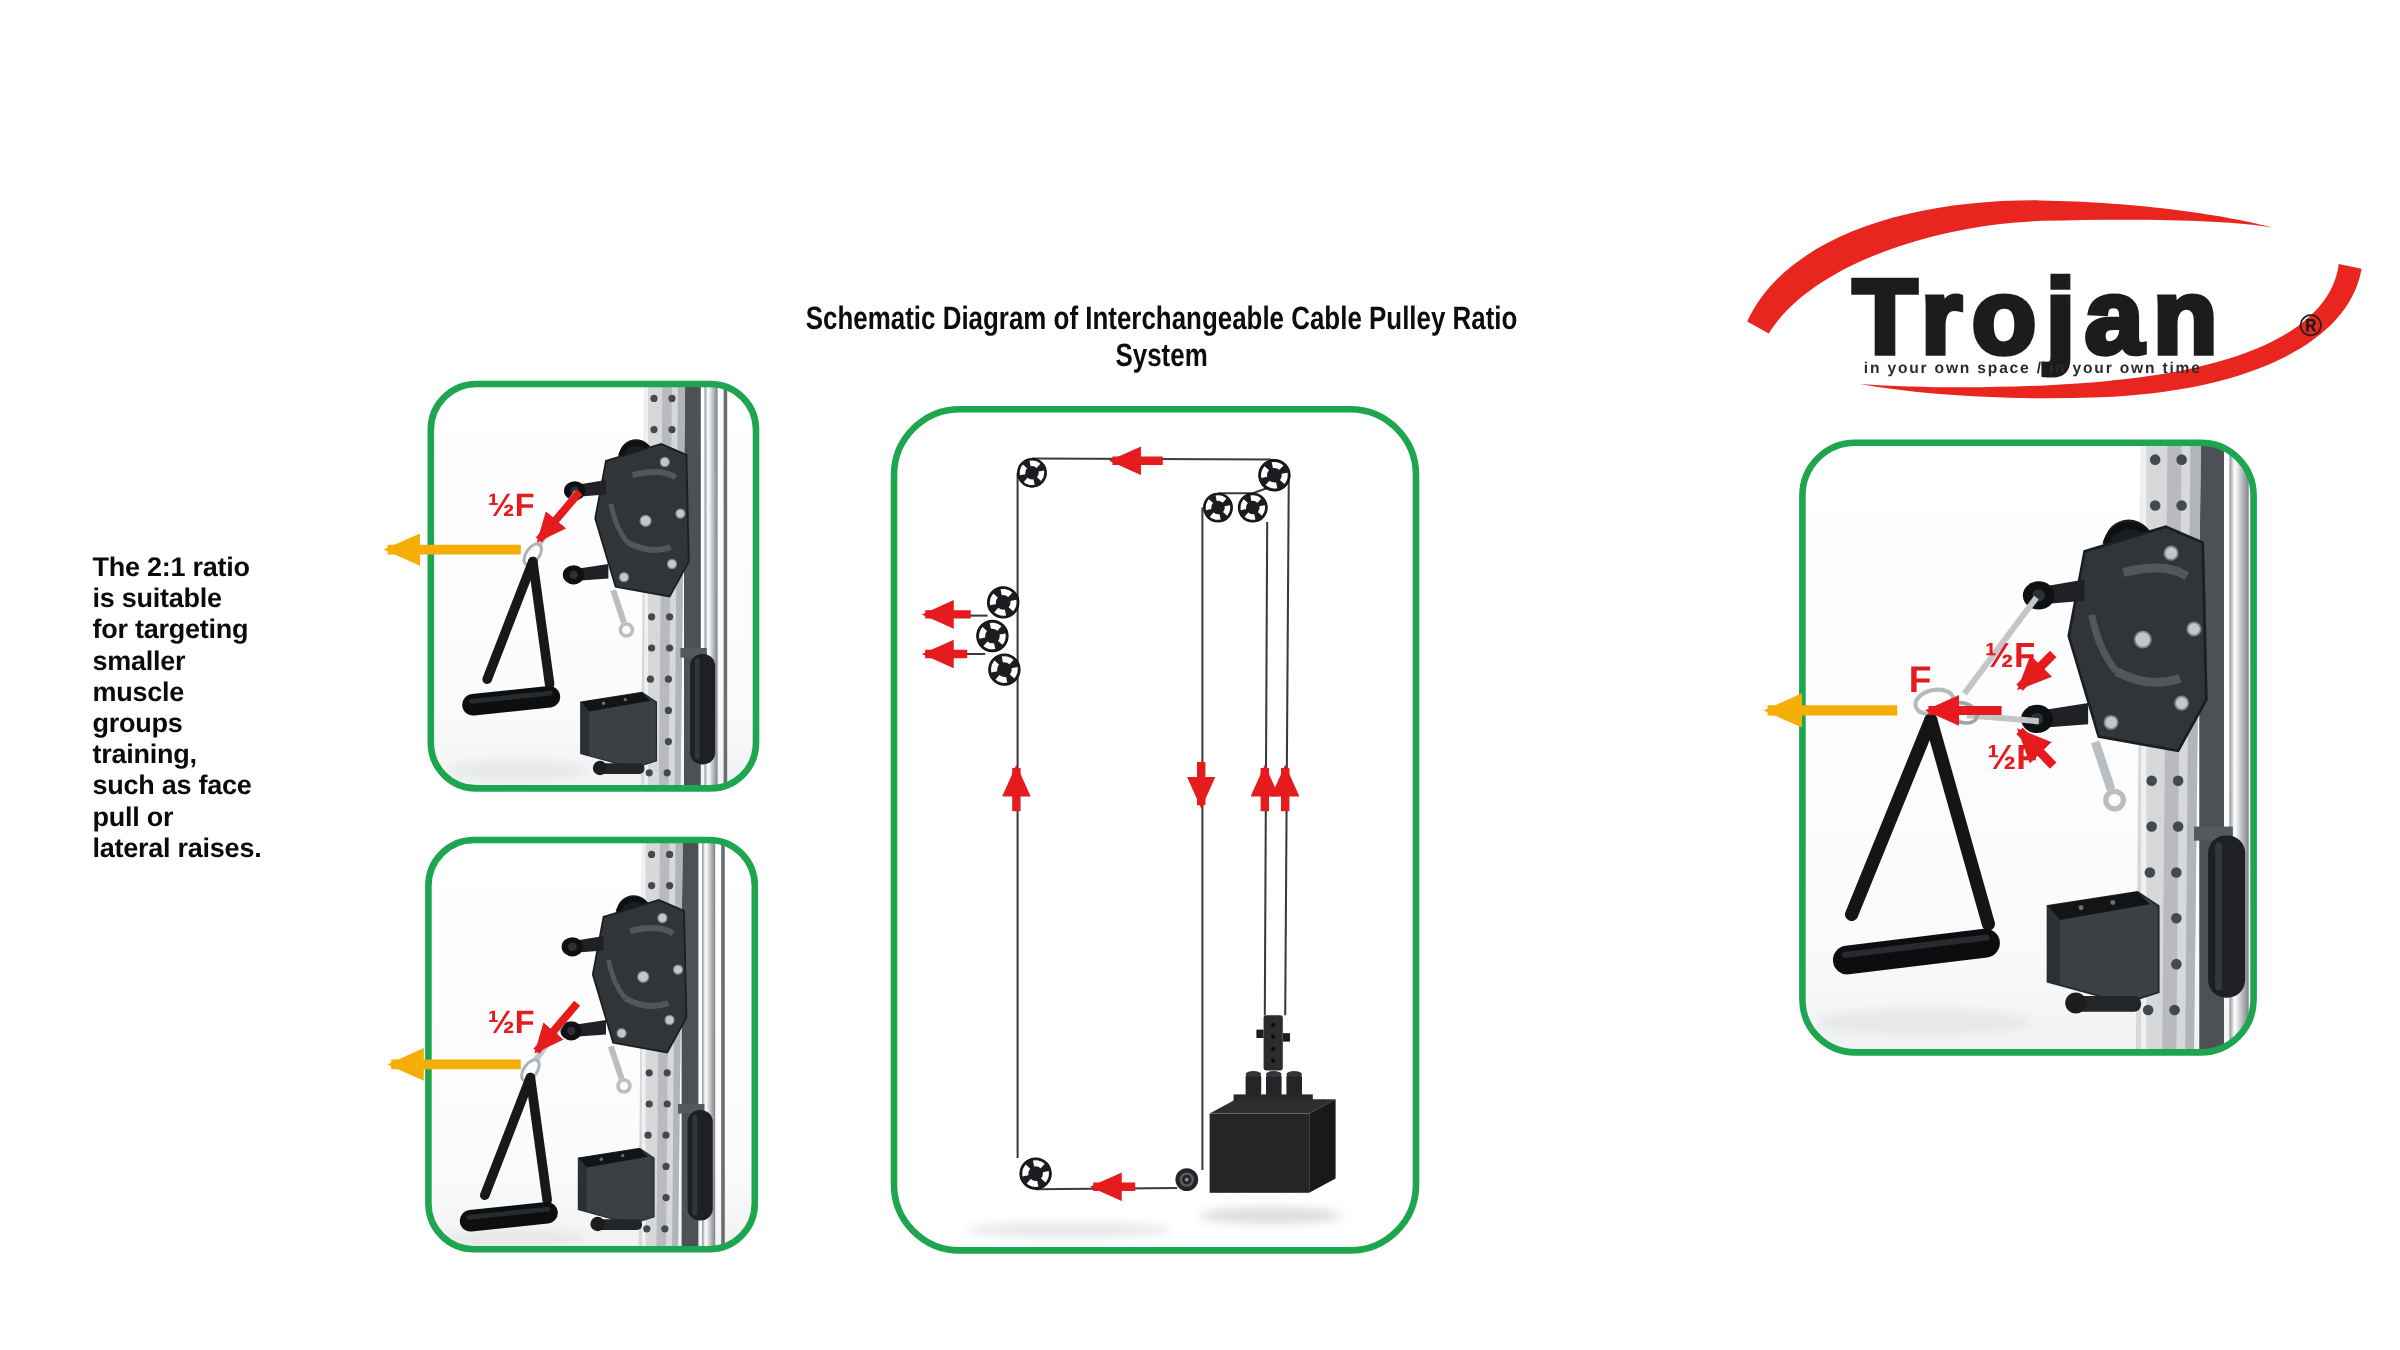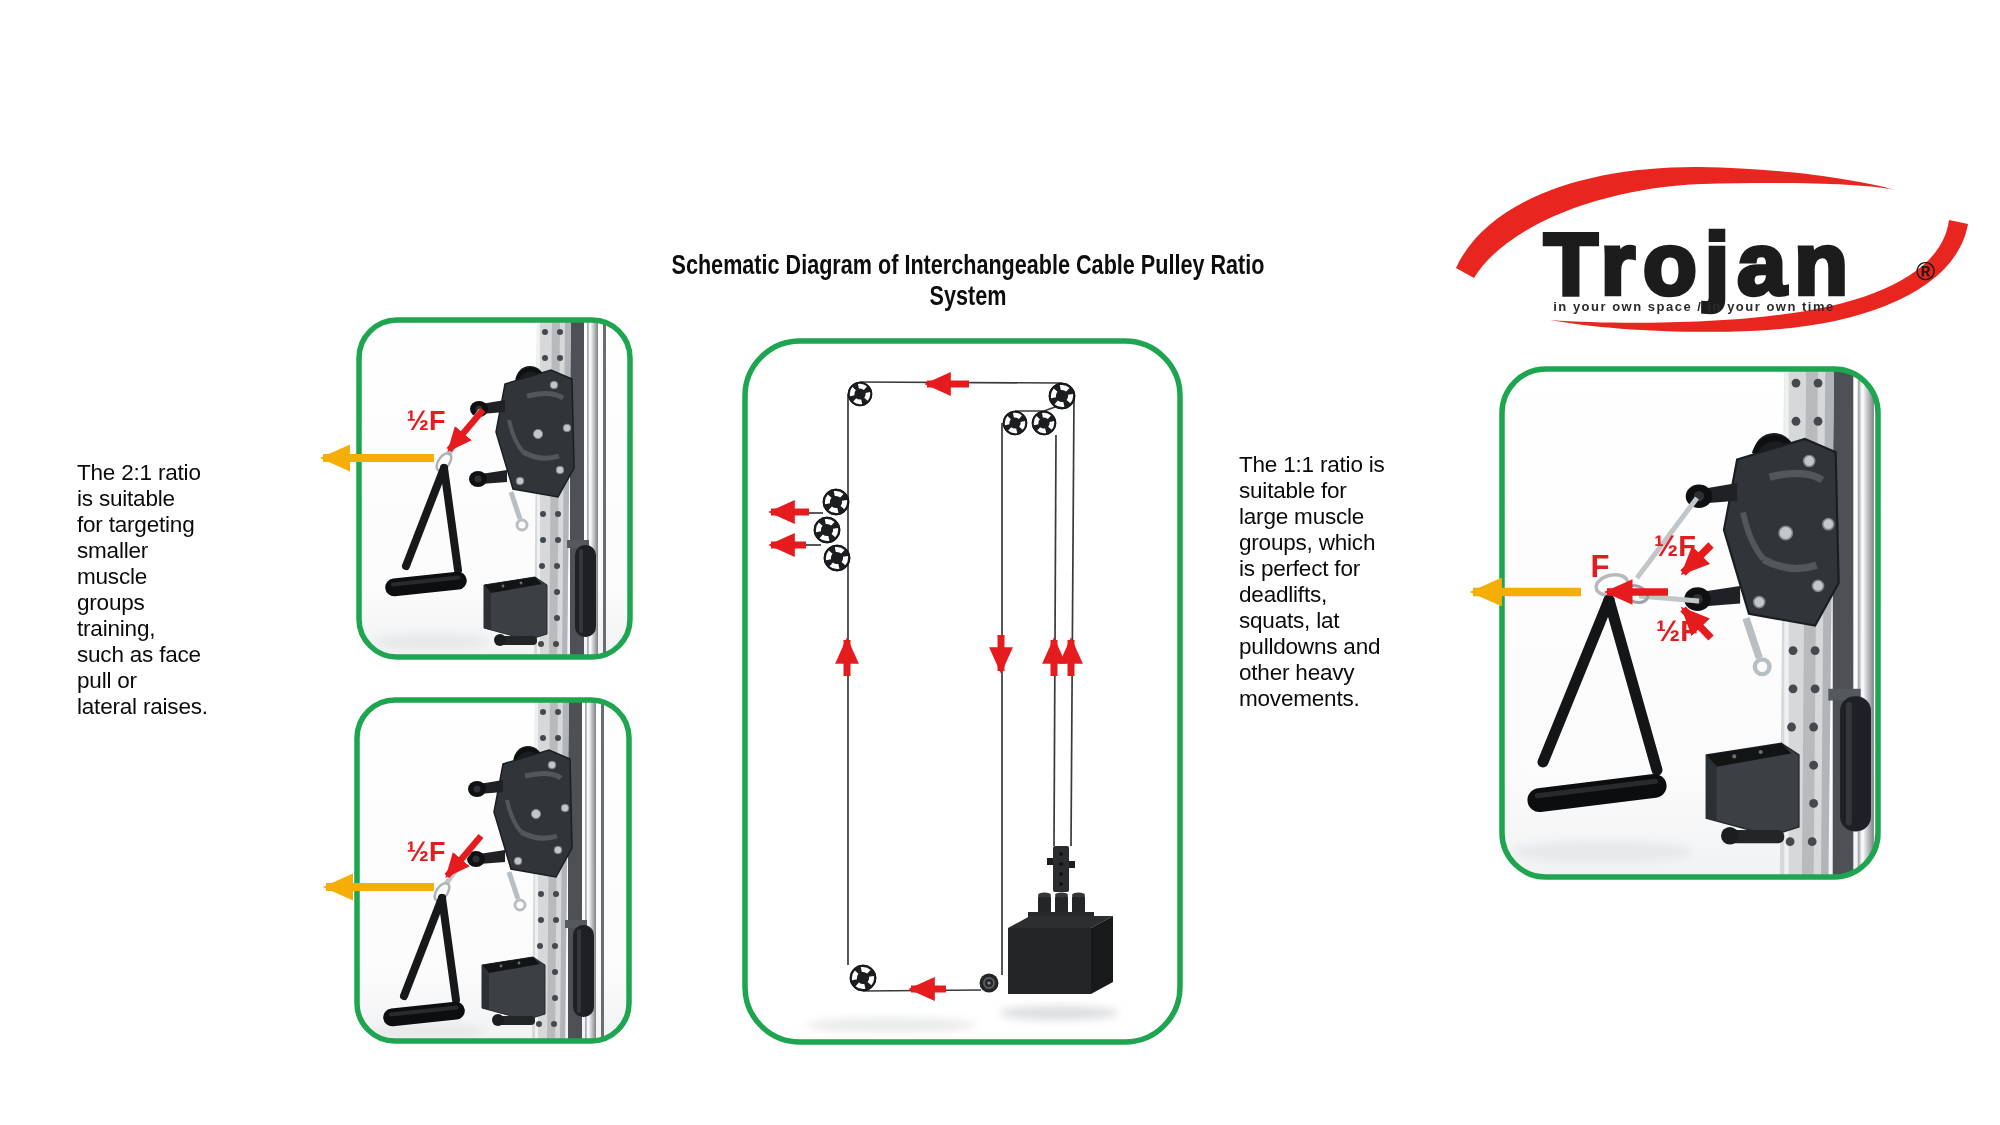--- a/index.html
+++ b/index.html
@@ -1,41 +1,40 @@
 <!DOCTYPE html>
 <html style="--green: #1ea550; --red: #e51b1e; --yellow: #f4ae06; --logored: #e8251f; --ink: #0d0d0d;"><head>
 <meta charset="utf-8">
 <style>
   html,body{margin:0;padding:0;background:#ffffff;}
   .canvas{position:relative;width:2000px;height:1125px;background:#fff;overflow:hidden;
           font-family:"Liberation Sans",sans-serif;margin-left:11px;}
   .title{position:absolute;left:557px;top:250px;width:800px;text-align:center;
          font-size:27px;font-weight:700;color:#0d0d0d;transform:scaleX(.8);transform-origin:50% 50%;
          letter-spacing:0;}
-  .note{position:absolute;font-weight:400;font-size:22.5px;line-height:26px;color:#0b0b0b;
+  .note{position:absolute;font-weight:700;font-size:22.5px;line-height:26px;color:#0b0b0b;
         letter-spacing:-.2px;}
   .note-left{left:66px;top:460px;width:220px;}
   .note-right{left:1228px;top:452px;width:230px;}
   svg.overlay{position:absolute;left:0;top:0;}
   text.lbl{font-family:"Liberation Sans",sans-serif;font-weight:700;fill:var(--red,#e51b1e);}
   text.brand{font-family:"Liberation Sans",sans-serif;font-weight:700;fill:#1c1c1c;
              stroke:#1c1c1c;stroke-width:4.5;letter-spacing:8px;}
   text.reg{font-family:"Liberation Sans",sans-serif;font-weight:700;fill:#1c1c1c;}
   text.tagline{font-family:"Liberation Sans",sans-serif;font-weight:700;fill:#2b2b2b;
                letter-spacing:1.5px;}
 </style>
 </head>
 <body>
 
 <div class="canvas">
 
   <div class="title">Schematic Diagram of Interchangeable Cable Pulley Ratio System</div>
 
   <div class="note note-left">The 2:1 ratio<br>is suitable<br>for targeting<br>smaller<br>muscle<br>groups<br>training,<br>such as face<br>pull or<br>lateral raises.</div>
-  <div class="note note-right">The 1:1 ratio is<br>suitable for<br>large muscle<br>groups, which<br>is perfect for<br>deadlifts,<br>squats, lat<br>pulldowns and<br>other heavy<br>movements.</div>
 
   <svg class="overlay" width="2000" height="1125" viewBox="0 0 2000 1125">
     <defs>
       <linearGradient id="chrome" x1="0" y1="0" x2="1" y2="0">
         <stop offset="0" stop-color="#9ea2a5"></stop>
           <stop offset="0.35" stop-color="#f3f4f5"></stop>
         <stop offset="0.6" stop-color="#c4c7ca"></stop>
           <stop offset="1" stop-color="#7e8286"></stop>
       </linearGradient>
       <linearGradient id="bgGrad" x1="0" y1="0" x2="0" y2="1">

